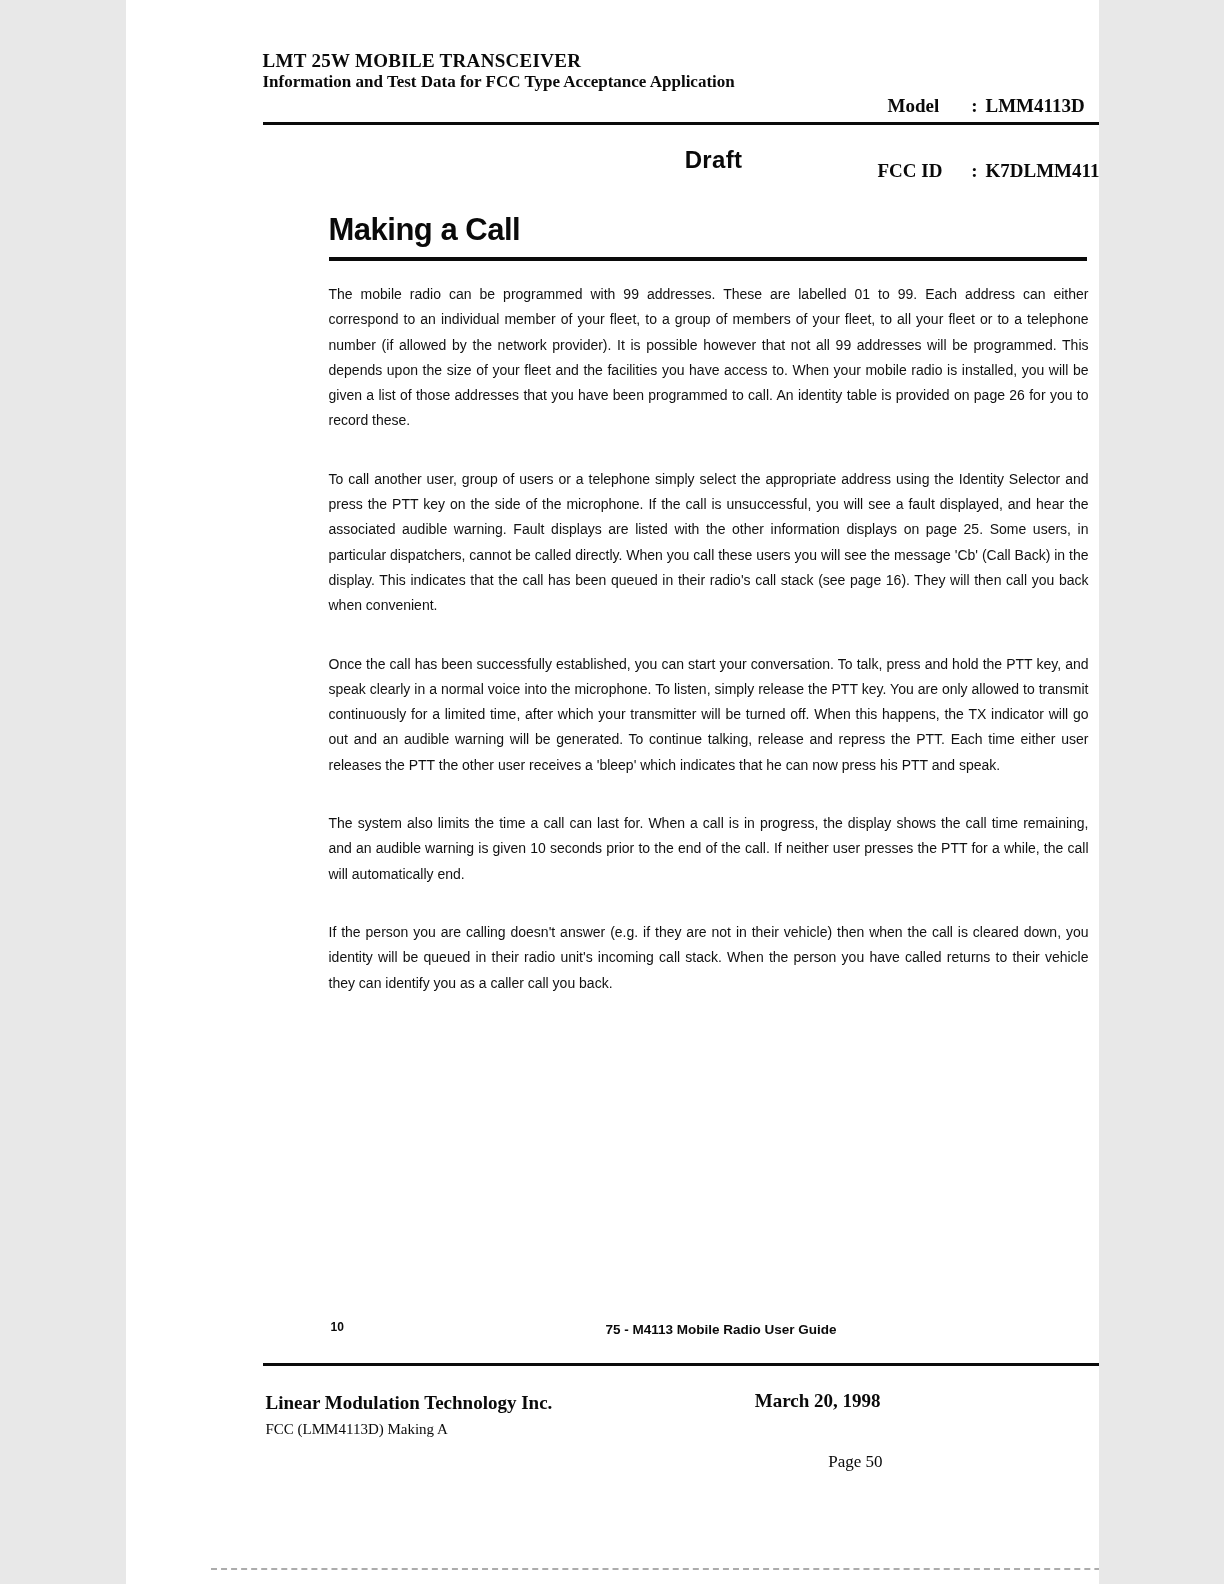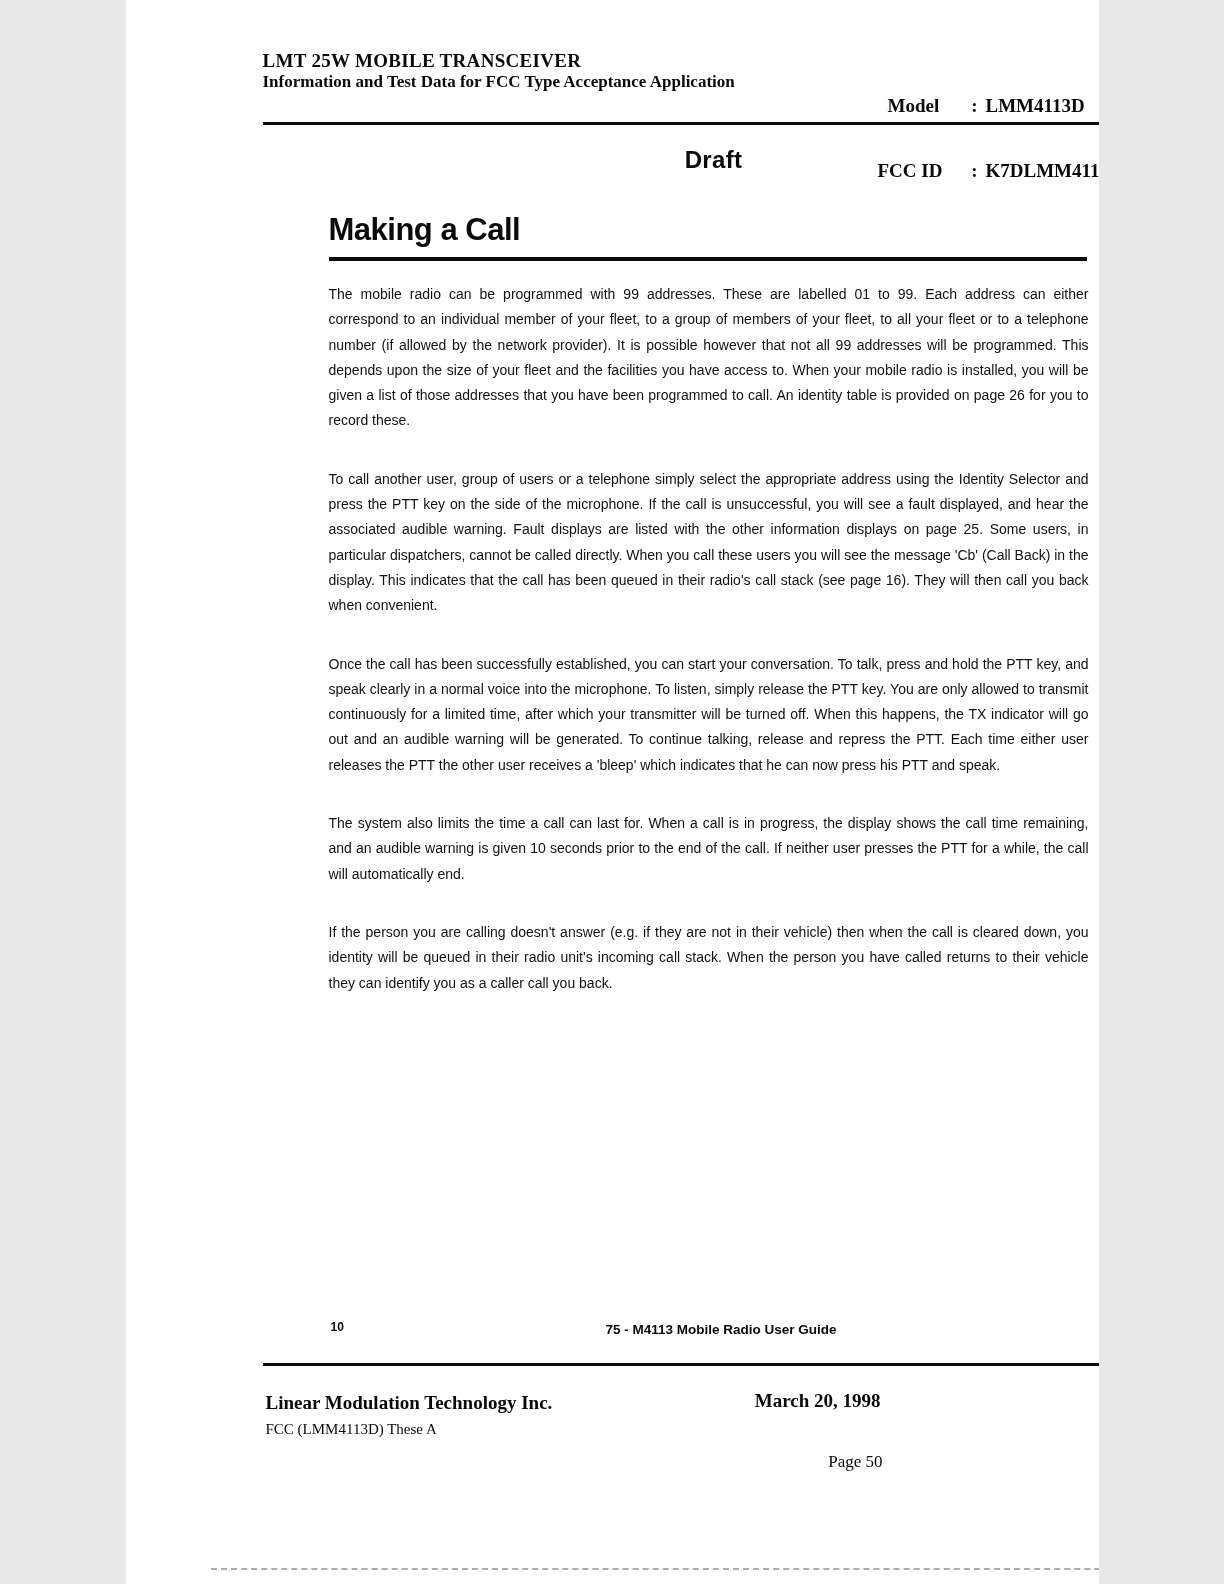--- a/index.html
+++ b/index.html
@@ -198,20 +198,20 @@
     <p>To call another user, group of users or a telephone simply select the appropriate address using the Identity Selector and press the PTT key on the side of the microphone. If the call is unsuccessful, you will see a fault displayed, and hear the associated audible warning. Fault displays are listed with the other information displays on page 25. Some users, in particular dispatchers, cannot be called directly. When you call these users you will see the message 'Cb' (Call Back) in the display. This indicates that the call has been queued in their radio's call stack (see page 16). They will then call you back when convenient.</p>
     <p>Once the call has been successfully established, you can start your conversation. To talk, press and hold the PTT key, and speak clearly in a normal voice into the microphone. To listen, simply release the PTT key. You are only allowed to transmit continuously for a limited time, after which your transmitter will be turned off. When this happens, the TX indicator will go out and an audible warning will be generated. To continue talking, release and repress the PTT. Each time either user releases the PTT the other user receives a 'bleep' which indicates that he can now press his PTT and speak.</p>
     <p>The system also limits the time a call can last for. When a call is in progress, the display shows the call time remaining, and an audible warning is given 10 seconds prior to the end of the call. If neither user presses the PTT for a while, the call will automatically end.</p>
     <p>If the person you are calling doesn't answer (e.g. if they are not in their vehicle) then when the call is cleared down, you identity will be queued in their radio unit's incoming call stack. When the person you have called returns to their vehicle they can identify you as a caller call you back.</p>
   </div>
 
   <div class="page-num">10</div>
   <div class="guide-ref">75 - M4113 Mobile Radio User Guide</div>
   <div class="rule-bottom"></div>
   <div class="company">Linear Modulation Technology Inc.</div>
-  <div class="issue">FCC (LMM4113D) These A</div>
+  <div class="issue">FCC (LMM4113D) Making A</div>
   <div class="doc-date">March  20, 1998</div>
   <div class="page-50">Page 50</div>
 
   <div class="edge-line-right"></div>
   <div class="dashed-bottom"></div>
 
 </div>
 
 </body></html>

